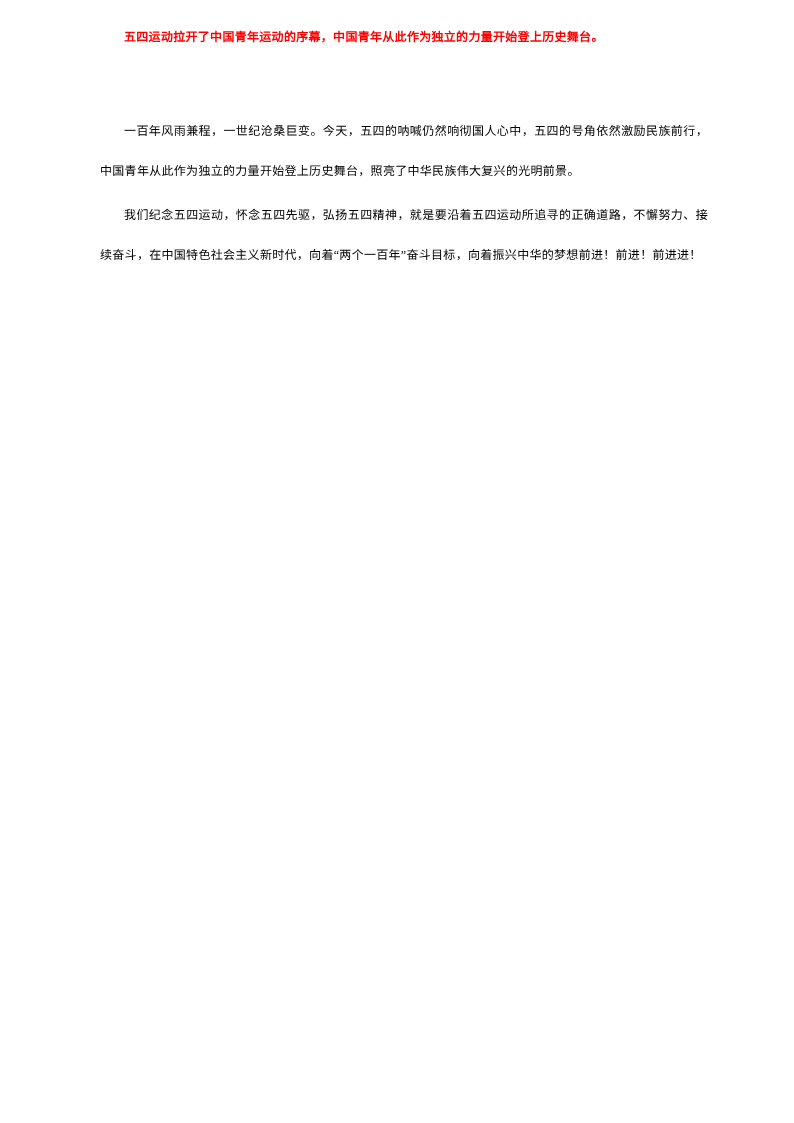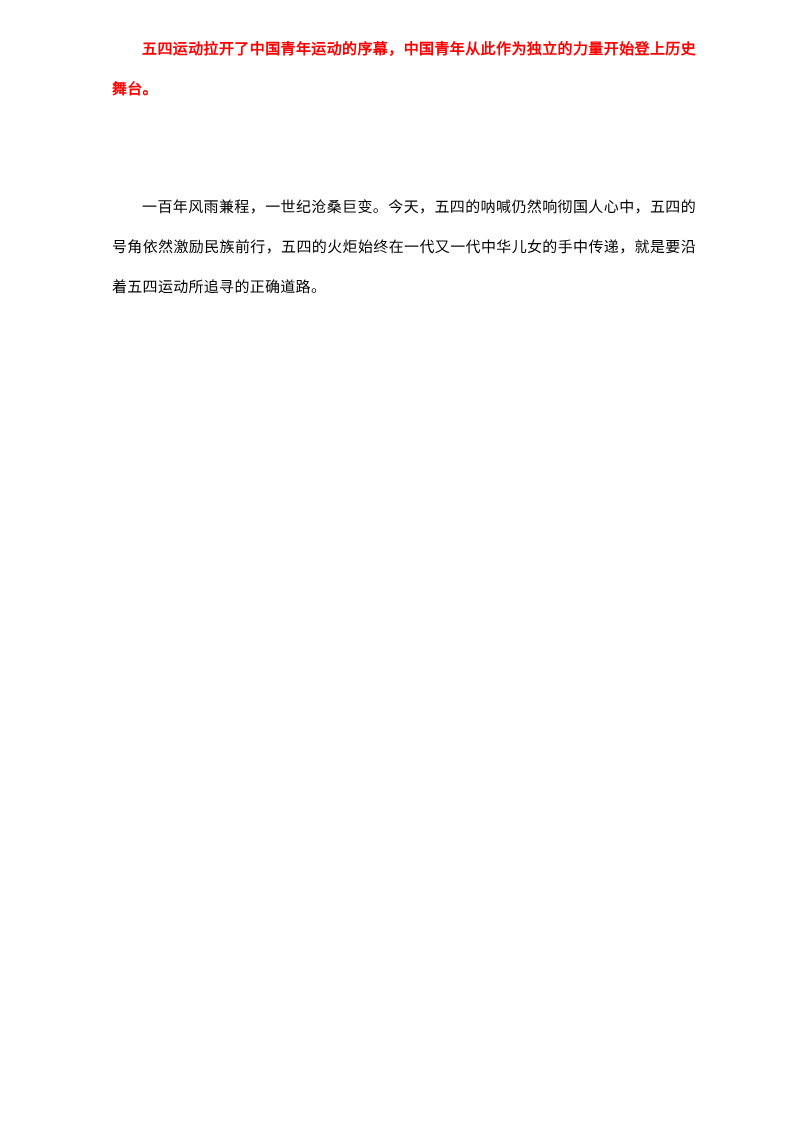--- a/index.html
+++ b/index.html
@@ -12,23 +12,23 @@
     width: 794px;
     height: 1123px;
     margin: 0 auto;
     background: #ffffff;
     box-sizing: border-box;
     padding: 13px 82px 0 96px;
     overflow: hidden;
     font-family: "Liberation Serif", "DejaVu Serif", serif;
   }
   .doc-text p {
-    margin: 16px;
+    margin: 4px;
     padding: 0;
-    font-size: 15px;
+    font-size: 12px;
     line-height: 40px;
     letter-spacing: 0.3px;
     color: #000000;
     text-align: justify;
     text-justify: inter-ideograph;
     text-indent: 2em;
     word-break: break-all;
   }
   .doc-text p.heading {
     color: #ff0000;
@@ -38,15 +38,16 @@
     height: 46px;
   }
 </style>
 </head>
 <body>
 
 <div class="page">
   <div class="doc-text">
     <p class="heading">五四运动拉开了中国青年运动的序幕，中国青年从此作为独立的力量开始登上历史舞台。</p>
     <div class="para-spacer"></div>
-    <p>一百年风雨兼程，一世纪沧桑巨变。今天，五四的呐喊仍然响彻国人心中，五四的号角依然激励民族前行，五四的火炬始终在一代又一代中华儿女的手中传递，就是要沿着五四运动所追寻的正确道路。</p>
+    <p>一百年风雨兼程，一世纪沧桑巨变。今天，五四的呐喊仍然响彻国人心中，五四的号角依然激励民族前行，中国青年从此作为独立的力量开始登上历史舞台，照亮了中华民族伟大复兴的光明前景。</p>
+    <p>我们纪念五四运动，怀念五四先驱，弘扬五四精神，就是要沿着五四运动所追寻的正确道路，不懈努力、接续奋斗，在中国特色社会主义新时代，向着“两个一百年”奋斗目标，向着振兴中华的梦想前进！前进！前进进！</p>
   </div>
 </div>
 
 </body></html>

